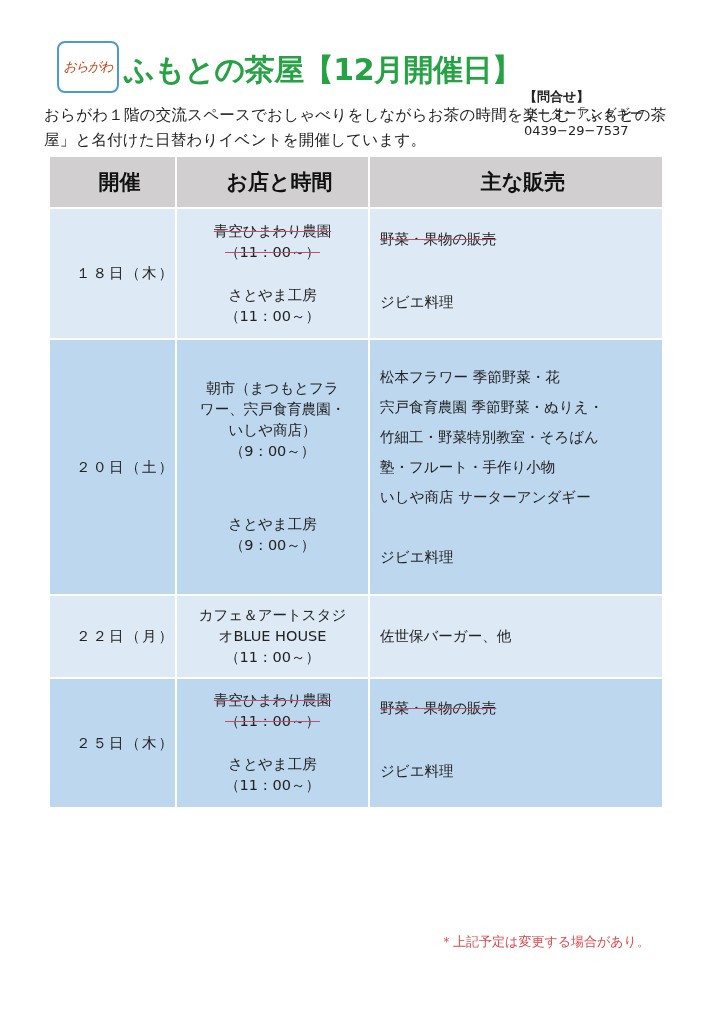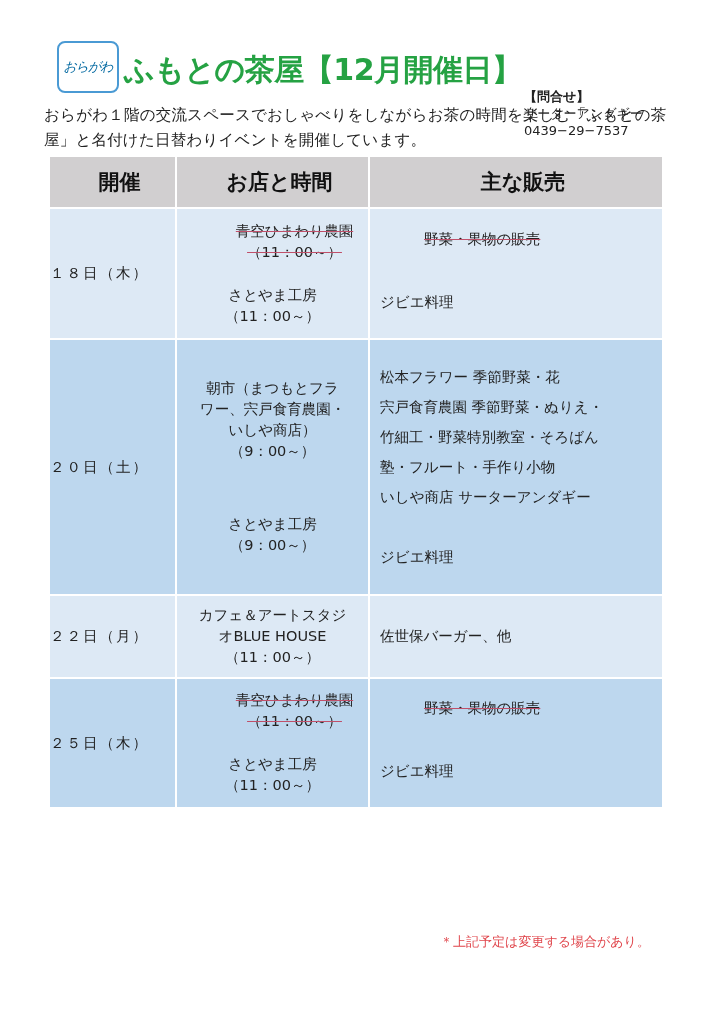--- a/index.html
+++ b/index.html
@@ -1,39 +1,39 @@
 <!DOCTYPE html>
 <html><head>
 <meta charset="utf-8">
 <style>
   html, body { margin:0; padding:0; background:#ffffff; }
   body { width:714px; height:1024px; position:relative; overflow:hidden;
          font-family:"DejaVu Sans", sans-serif; color:#222; }
   .logo { position:absolute; left:57px; top:41px; width:62px; height:52px;
           border:2px solid #4a9ad4; border-radius:8px; box-sizing:border-box;
           display:flex; align-items:center; justify-content:center; }
-  .logo span { font-size:13px; color:#0369a1; font-style:italic; letter-spacing:-1px; }
+  .logo span { font-size:13px; color:#c2410c; font-style:italic; letter-spacing:-1px; }
   .title { position:absolute; left:124px; top:50px; font-size:30px; font-weight:bold;
            color:#25a243; white-space:nowrap; letter-spacing:-0.5px; }
   .contact { position:absolute; left:524px; top:52px; font-size:13px; line-height:17px; color:#222;margin-top:36px; }
   .contact .lbl { font-weight:bold; }
   .intro { position:absolute; left:44px; top:103px; width:640px; font-size:15.5px; line-height:25px;
            color:#222; letter-spacing:0.2px; }
   table.sched { position:absolute; left:50px; top:157px; width:613px; border-collapse:collapse;
                 table-layout:fixed; }
   table.sched th { background:#d1cfd0; height:48px; font-size:21px; font-weight:bold; color:#111;
                    border-right:2px solid #ffffff; border-bottom:2px solid #ffffff;padding-left:15px; }
   table.sched td { border-right:2px solid #ffffff; border-bottom:2px solid #ffffff;
                    font-size:14.5px; color:#222; vertical-align:middle; padding:0; }
   tr.light td { background:#dde9f5; }
   tr.dark td { background:#bdd7ee; }
-  td.date { text-align:left; letter-spacing:2px; }
+  td.date { text-align:right; letter-spacing:2px; }
   td.shop { text-align:center; line-height:21px; }
   td.items { padding-left:10px !important; line-height:21px; }
-  .strike { text-decoration:line-through; text-decoration-color:#c0506a;padding-left:44px; }
+  .strike { text-decoration:line-through; text-decoration-color:#c0506a; }
   .block { display:block; }
   .gap { height:22px; }
   .item-line { display:block; line-height:30px; }
   .note { position:absolute; left:425px; top:934px; font-size:13px; line-height:18px; color:#e0454b;
           text-align:center; width:240px;font-family:Liberation Mono, monospace; }
 </style>
 </head>
 <body>
 
 <div class="logo">

